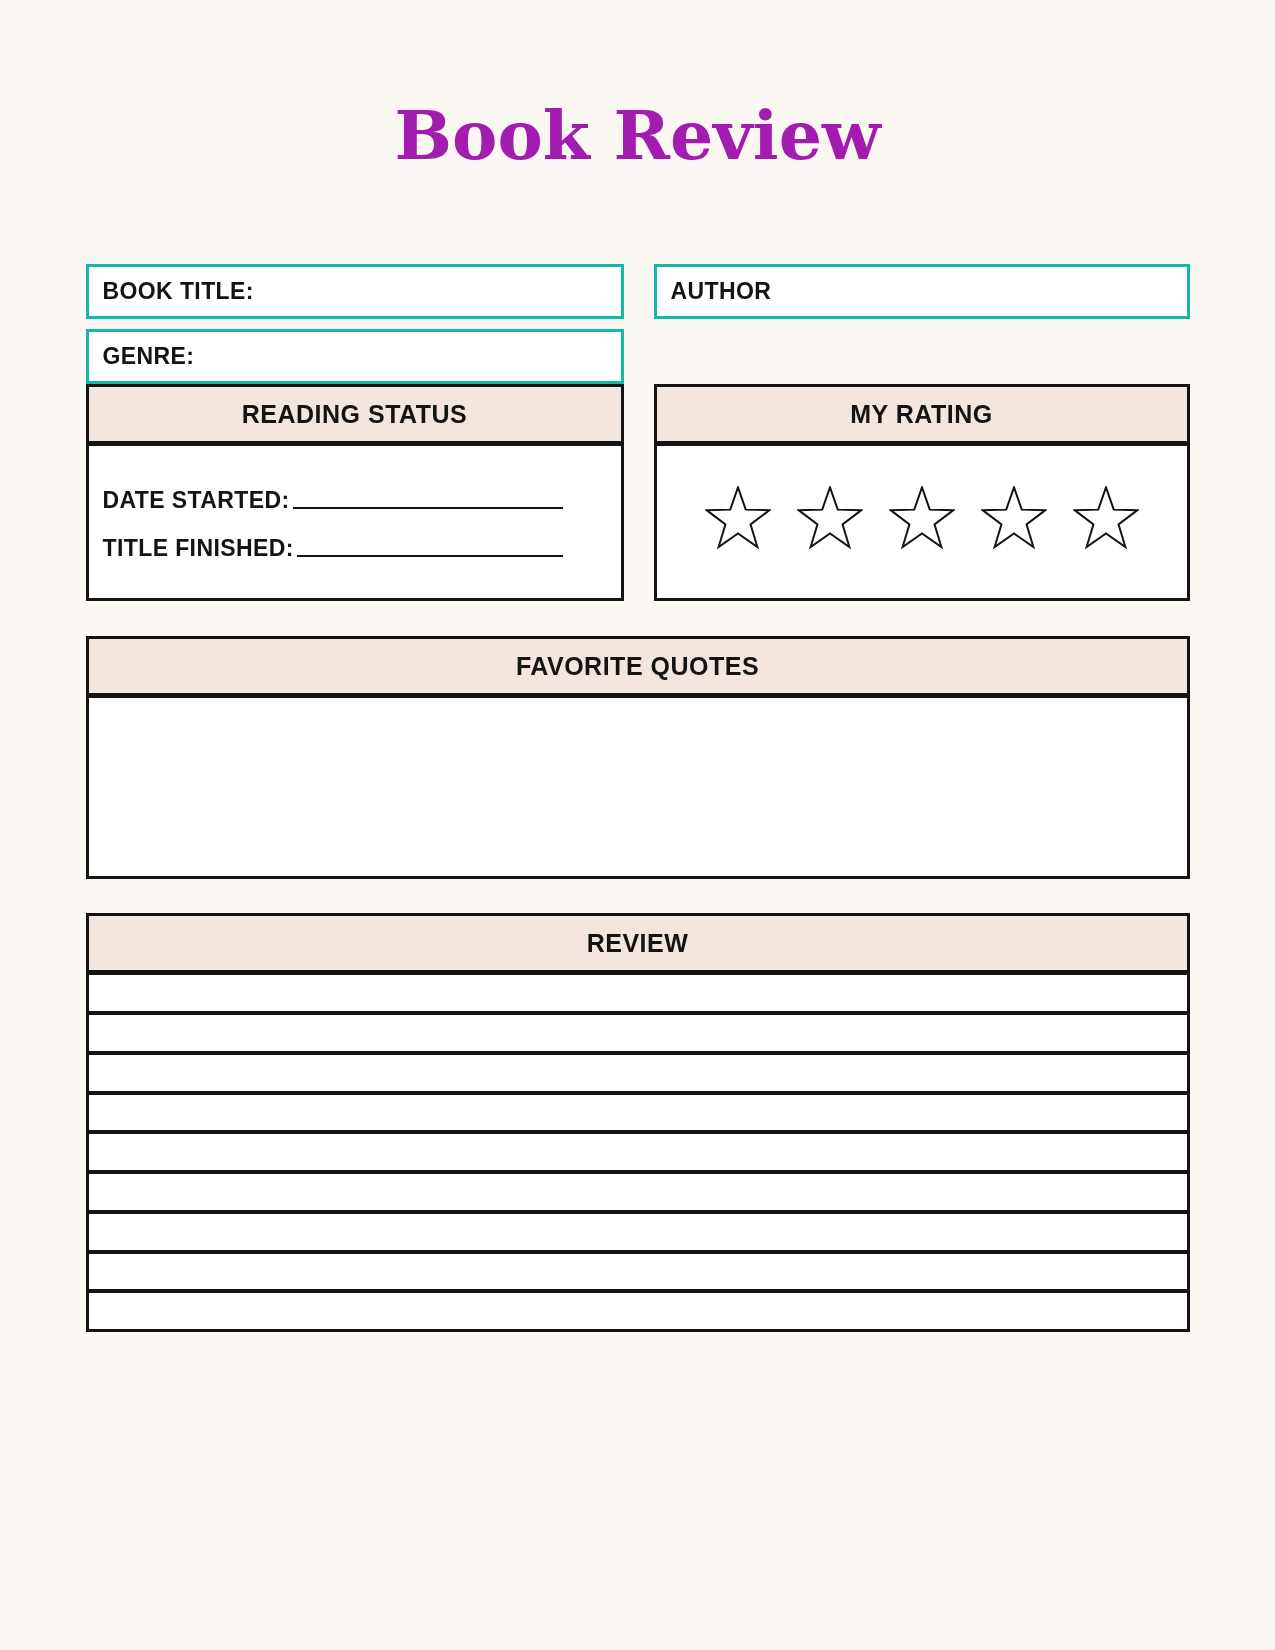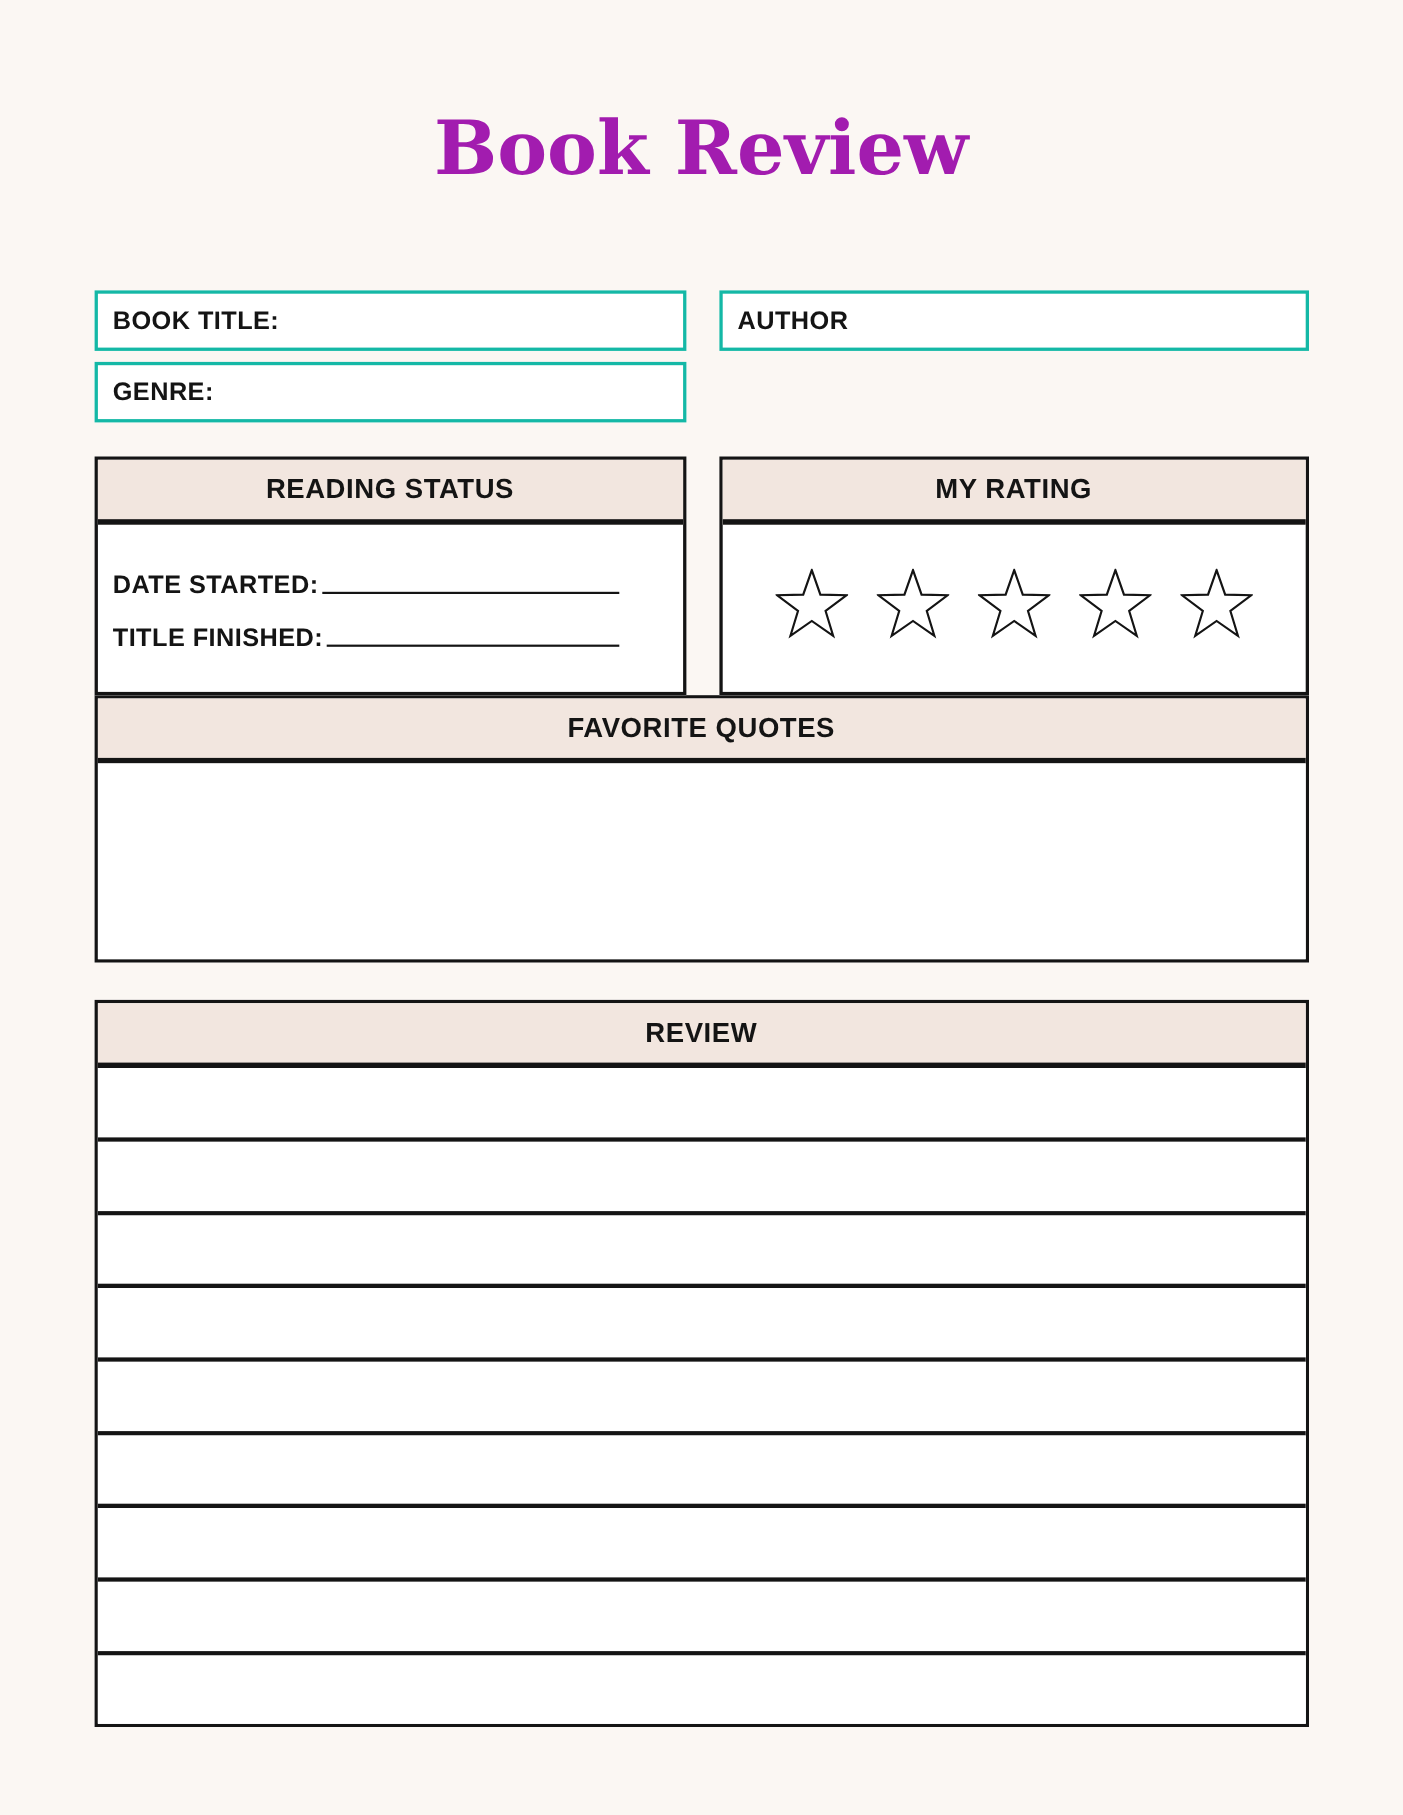--- a/index.html
+++ b/index.html
@@ -42,21 +42,20 @@
     display:flex;
     align-items:center;
     padding-left:14px;
   }
   .field-label {
     font-weight:700;
     font-size:23px;
     letter-spacing:0.4px;
   }
   .sections-grid {
-    margin-top:31px;
     display:grid;
     grid-template-columns:538px 536px;
     column-gap:30px;
   }
   .section-box {
     border:3px solid #141414;
     background:#ffffff;
   }
   .half-box { height:217px; }
   .section-header {
@@ -87,23 +86,23 @@
     height:30px;
   }
   .rating-body {
     height:146px;
     display:flex;
     align-items:center;
     justify-content:center;
     gap:26px;
   }
   .star { display:block; }
-  .wide-box { }
+  .wide-box { margin-top:35px; }
   .quotes-body { height:178px; background:#ffffff; }
-  .review-box { margin-top:34px; height:661px; display:flex; flex-direction:column; }
+  .review-box { margin-top:34px; height:419px; display:flex; flex-direction:column; }
   .review-lines { flex:1; display:flex; flex-direction:column; background:#ffffff; }
   .review-line { flex:1; border-bottom:4px solid #141414; background:#ffffff; }
   .review-line:last-child { border-bottom:none; }
 </style>
 </head>
 <body>
 
 <div class="page">
 
   <h1 class="doc-title">Book Review</h1>

